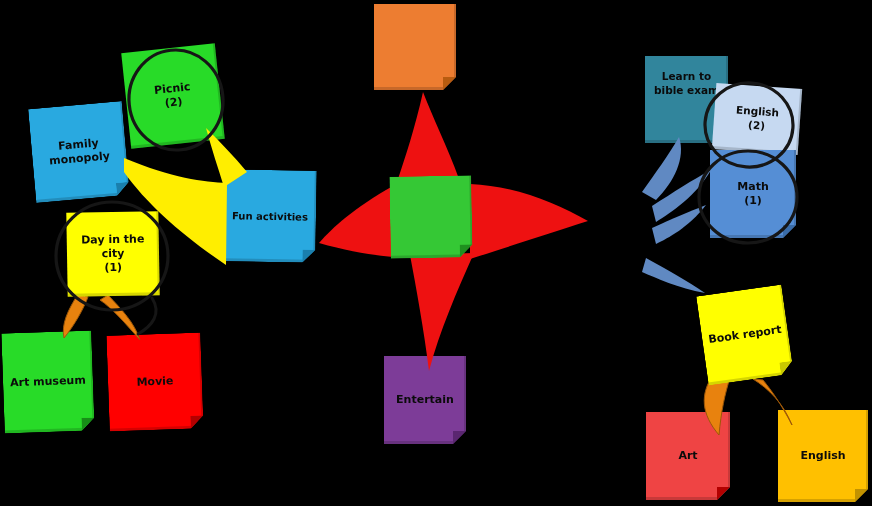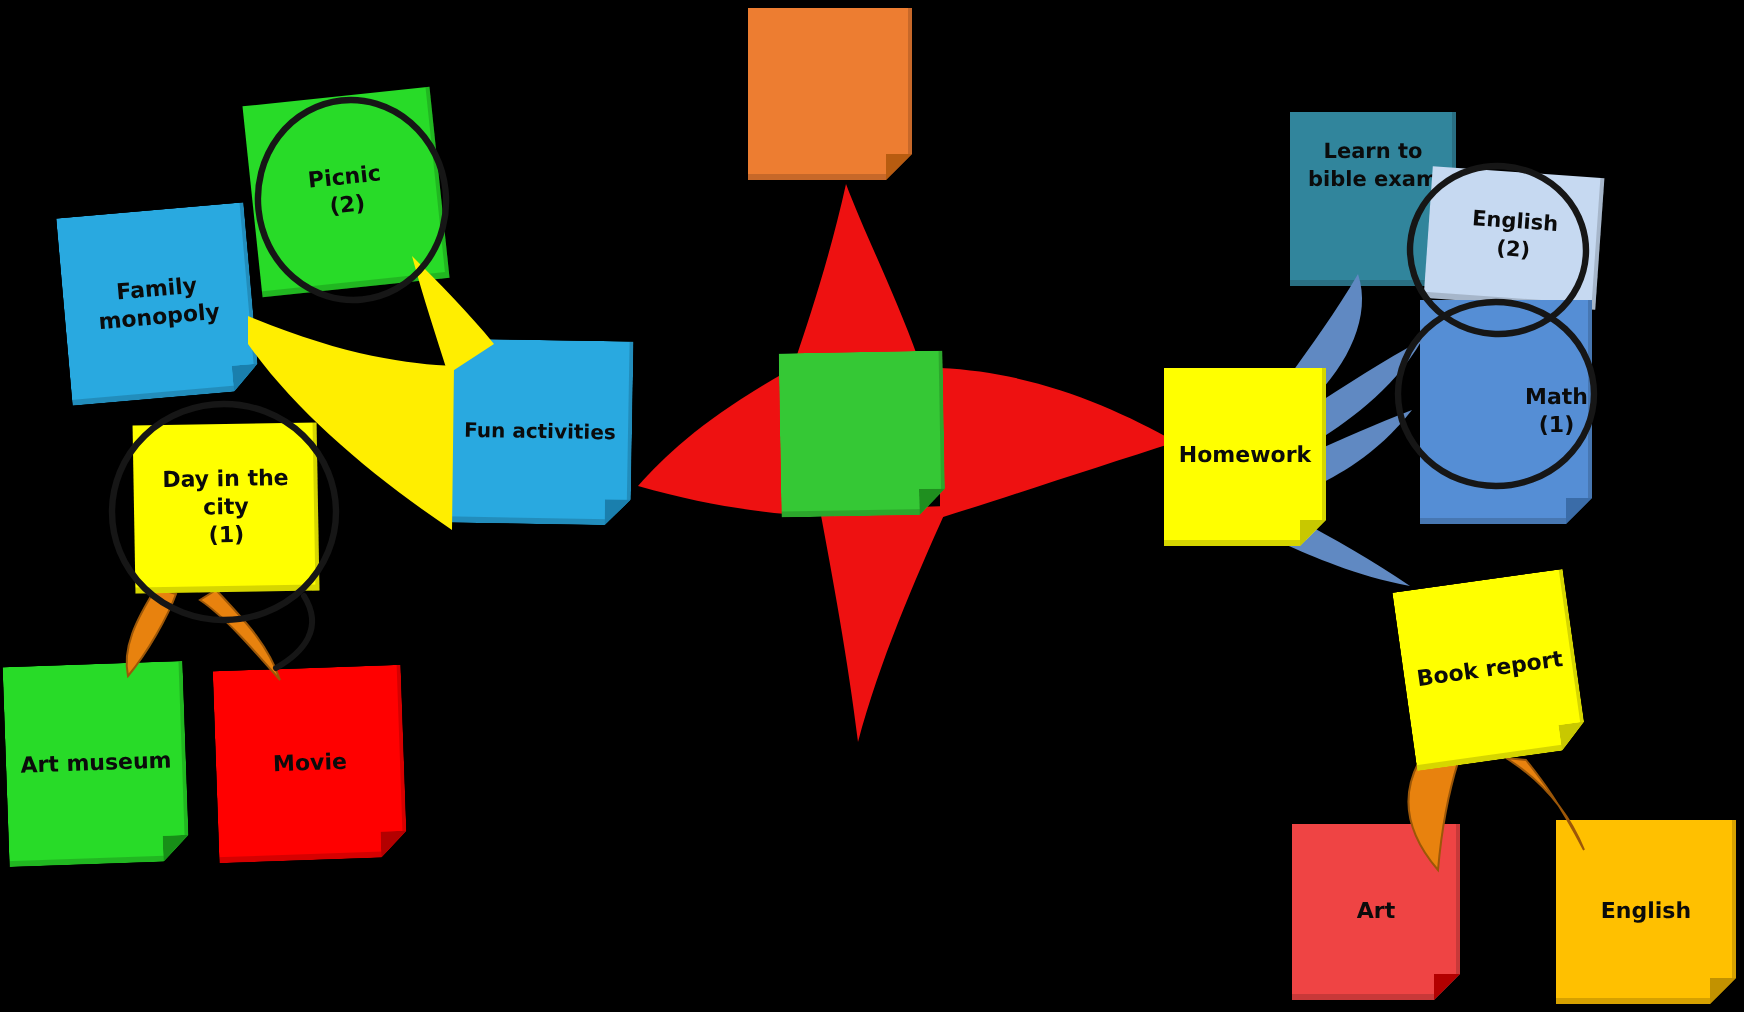--- a/index.html
+++ b/index.html
@@ -23,21 +23,21 @@
   .hub{z-index:6;}
 
   .n-chores{left:374px;top:4px;width:82px;height:86px;background:#ED7D31;font-size:10.5px;}
   .n-chores .fold{background:#B85C10;}
   .n-picnic{left:126px;top:48px;width:94px;height:96px;background:#28DB28;transform:rotate(-6deg);}
   .n-family{left:32px;top:105px;width:94px;height:94px;background:#29A9E0;transform:rotate(-5deg);}
   .n-family .fold{background:#1A7FAD;}
   .n-bible{left:645px;top:56px;width:83px;height:87px;background:#31859C;align-items:flex-start;font-size:10.5px;}
   .n-bible .note-label{padding-top:14px;}
   .n-english2{left:714px;top:86px;width:86px;height:66px;background:#C6D9F1;transform:rotate(4deg);font-size:10.5px;}
-  .n-math1{left:710px;top:150px;width:86px;height:112px;background:#558ED5;justify-content:flex-end;}
+  .n-math1{left:710px;top:150px;width:86px;height:88px;background:#558ED5;}
   .n-math1 .fold{background:#3A6CA8;}
   .n-fun{left:224px;top:170px;width:92px;height:92px;background:#29A9E0;font-size:10px;transform:rotate(1deg);}
   .n-fun .note-label{white-space:nowrap;}
   .n-fun .fold{background:#1A7FAD;}
   .n-center{left:390px;top:176px;width:82px;height:82px;background:#35C835;transform:rotate(-1deg);}
   .n-center .fold{background:#1F8F1F;}
   .n-homework{left:582px;top:184px;width:81px;height:89px;background:#FFFF00;}
   .n-homework .fold{background:#C8C800;}
   .n-daycity{left:67px;top:212px;width:92px;height:84px;background:#FFFF00;transform:rotate(-1deg);}
   .n-book{left:702px;top:290px;width:86px;height:90px;background:#FFFF00;transform:rotate(-8deg);}
@@ -88,20 +88,24 @@
     <i class="fold"></i>
   </div>
   <div class="note n-artmuseum cut">
     <span class="note-label">Art museum</span>
     <i class="fold"></i>
   </div>
   <div class="note n-movie cut">
     <span class="note-label">Movie</span>
     <i class="fold"></i>
   </div>
+  <div class="note n-entertain cut">
+    <span class="note-label">Entertain</span>
+    <i class="fold"></i>
+  </div>
   <div class="note n-art cut">
     <span class="note-label">Art</span>
     <i class="fold"></i>
   </div>
   <div class="note n-english cut">
     <span class="note-label">English</span>
     <i class="fold"></i>
   </div>
 
   <svg id="arrow-layer" class="layer" width="872" height="506" viewBox="0 0 872 506">
@@ -121,24 +125,20 @@
 
     <path stroke="#9C5708" stroke-width="1" d="M78,294 C68,310 61,324 64,338 C74,326 84,308 88,297 Z" fill="#E8820E"></path>
     <path stroke="#9C5708" stroke-width="1" d="M108,295 C122,310 134,322 140,340 C126,324 112,308 100,300 Z" fill="#E8820E"></path>
     <path stroke="#9C5708" stroke-width="1" d="M713,375 C700,394 701,414 719,435 C721,412 725,393 730,378 Z" fill="#E8820E"></path>
     <path stroke="#9C5708" stroke-width="1" d="M753,379 C769,389 783,403 792,425 C780,402 771,390 763,380 Z" fill="#E8820E"></path>
   </svg>
 
   <div class="note n-center cut hub">
     <i class="fold"></i>
   </div>
-  <div class="note n-homework cut hub">
-    <span class="note-label">Homework</span>
-    <i class="fold"></i>
-  </div>
   <div class="note n-daycity hub">
     <span class="note-label">Day in the
 city
 (1)</span>
   </div>
   <div class="note n-book cut hub">
     <span class="note-label">Book report</span>
     <i class="fold"></i>
   </div>
 

